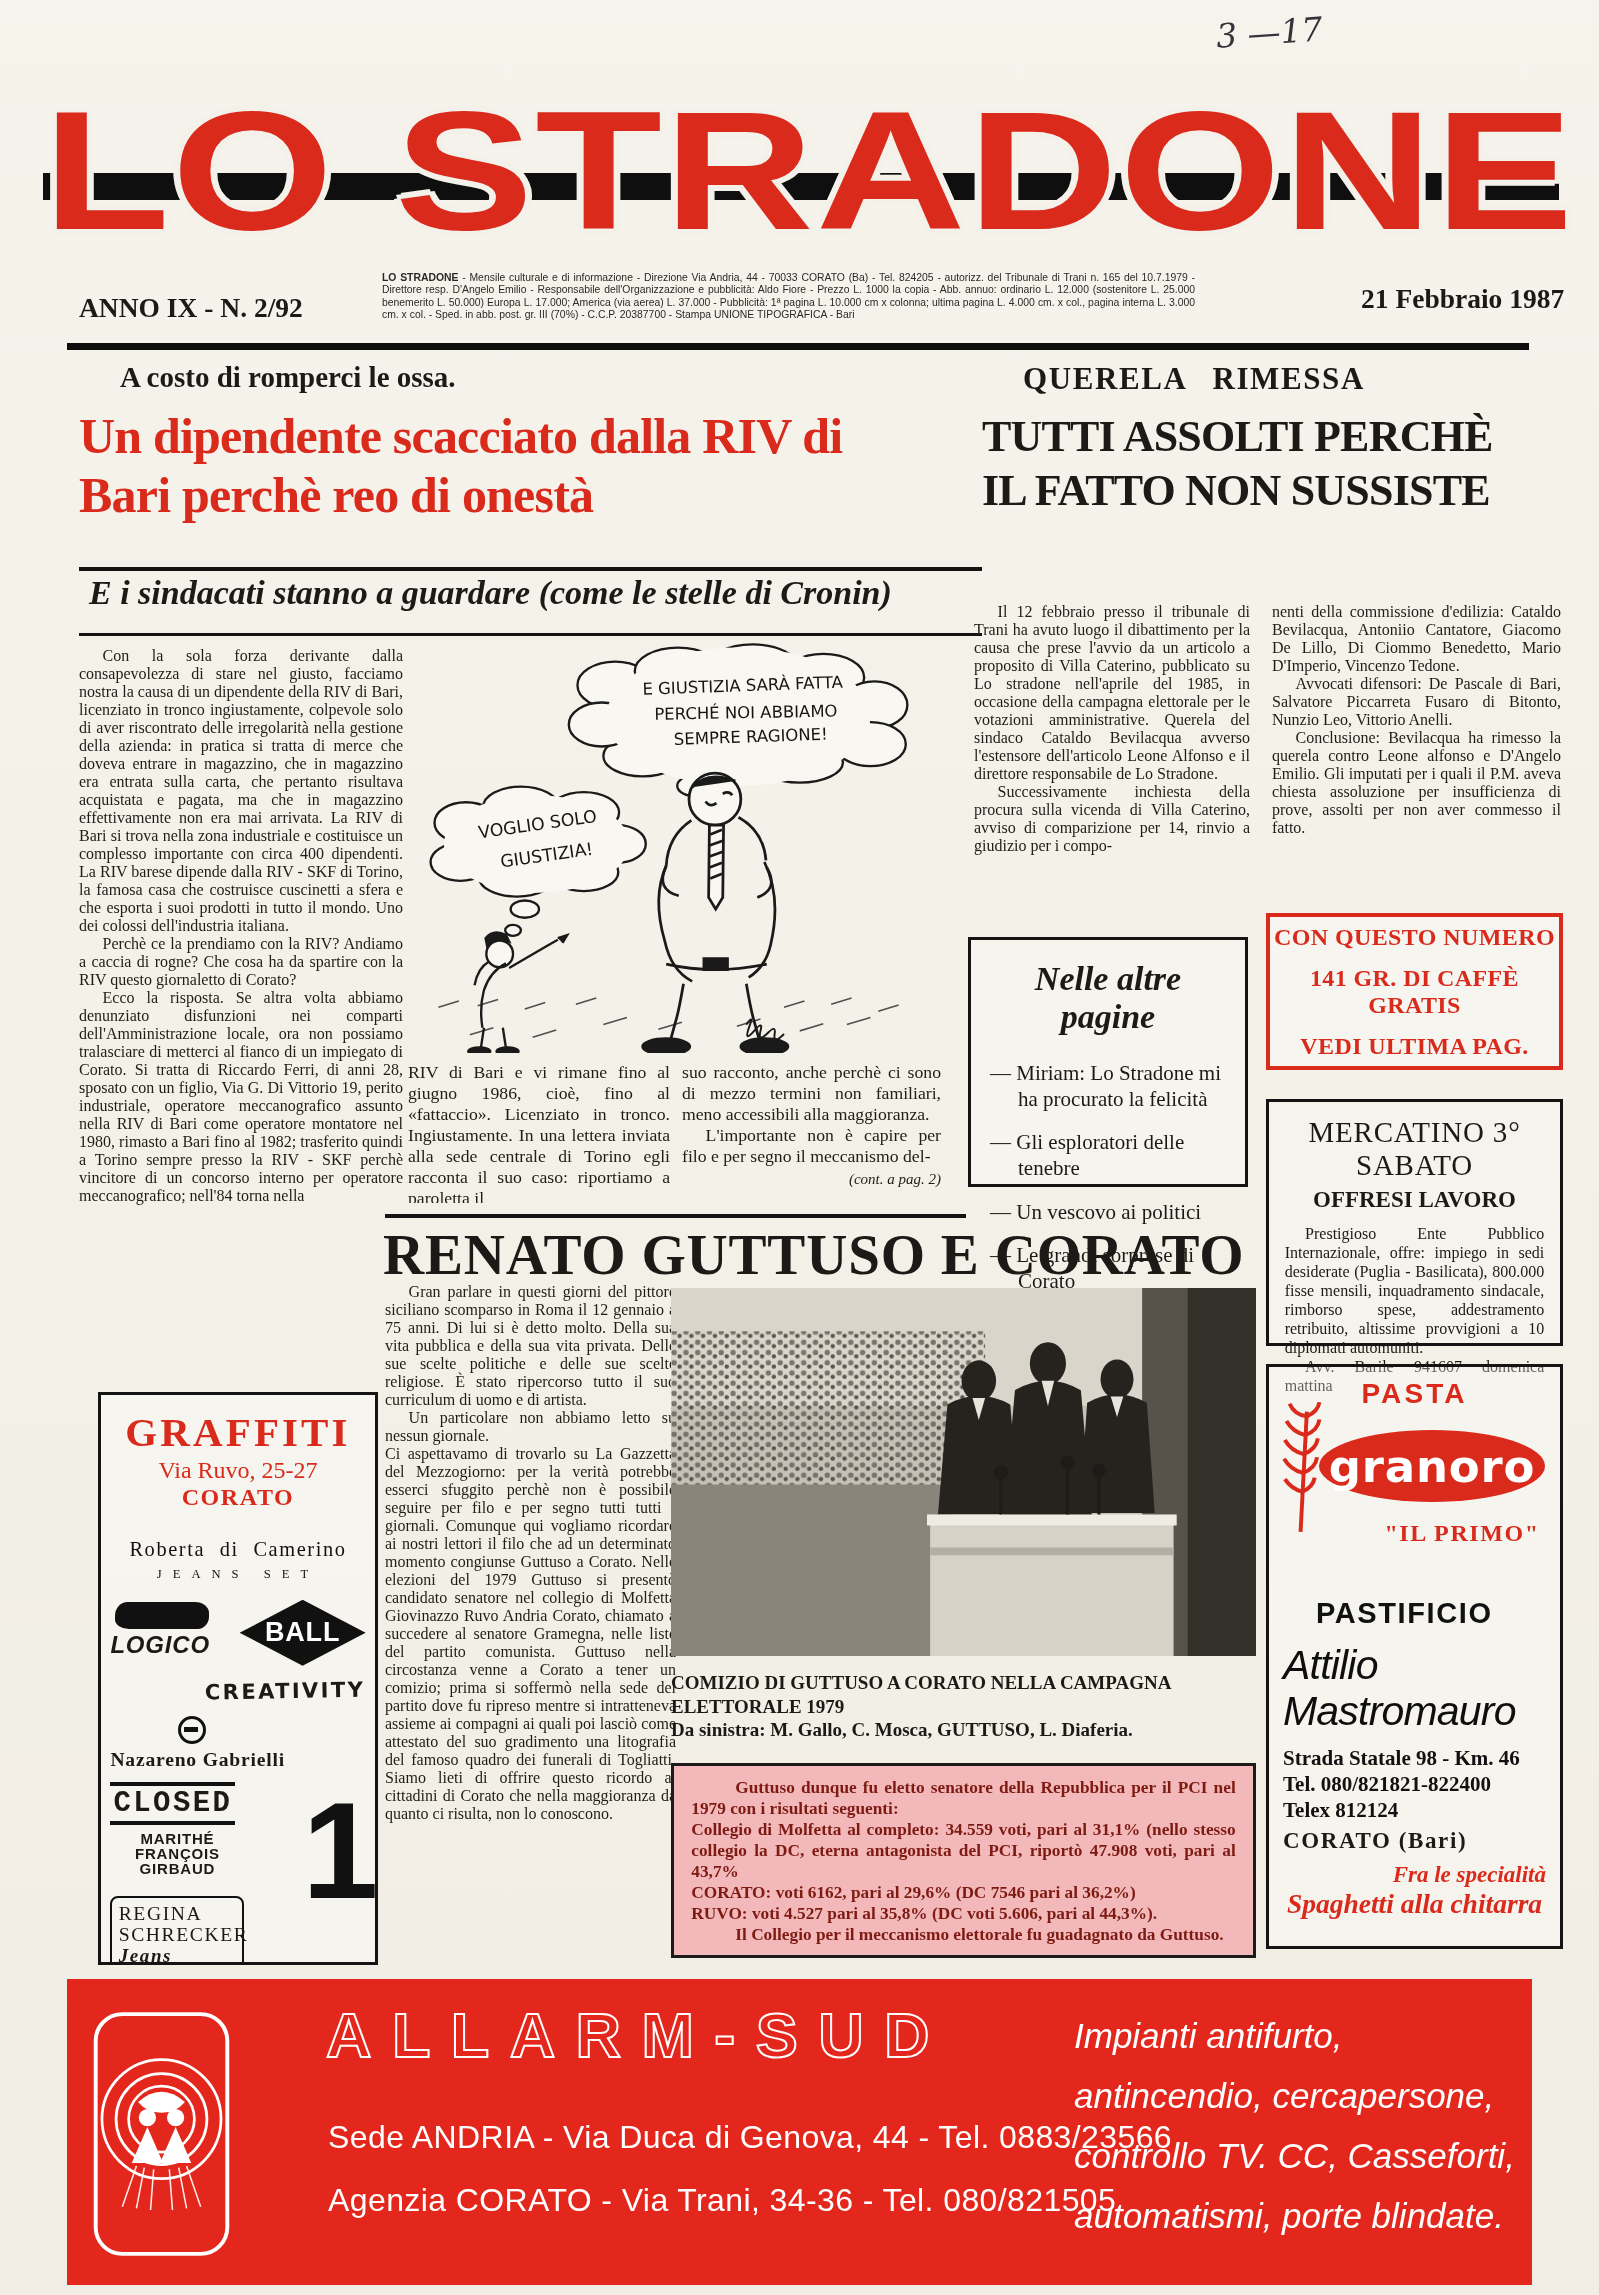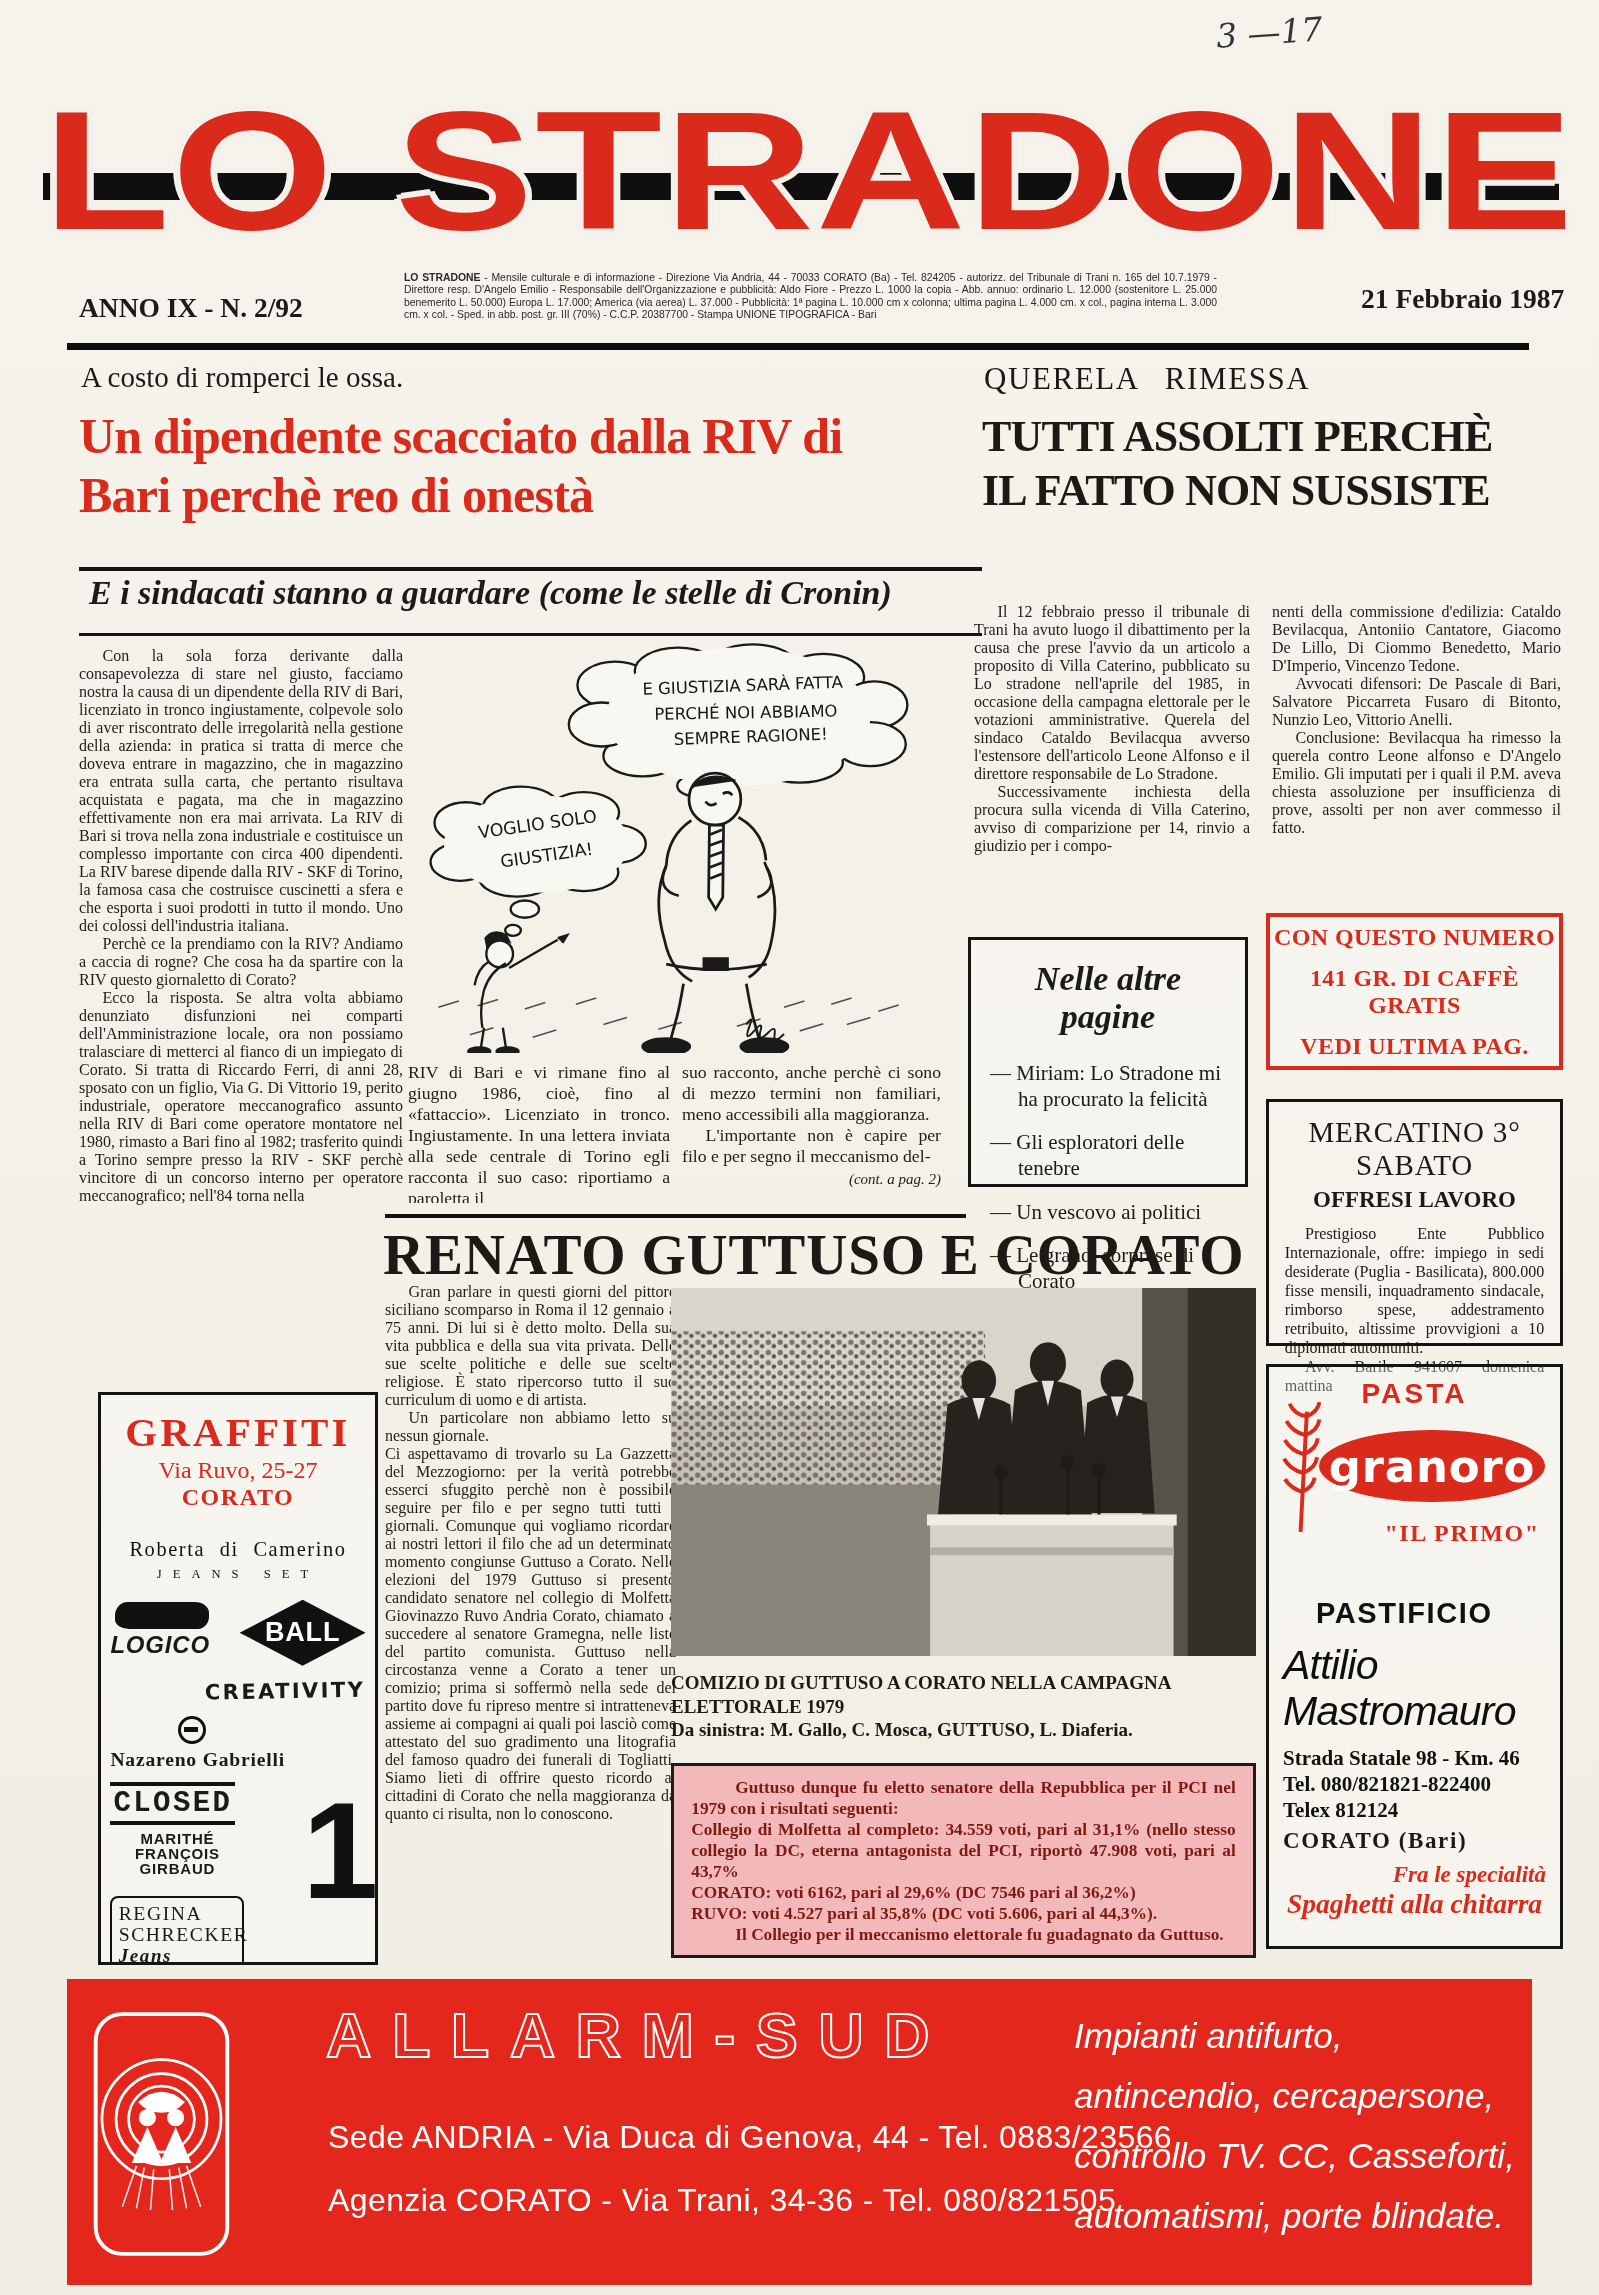--- a/index.html
+++ b/index.html
@@ -15,28 +15,28 @@
   .page{position:relative;width:1600px;height:2295px;background:linear-gradient(180deg,#f6f3ec 0%,#f3f0e8 60%,#f1ede4 100%);overflow:hidden;margin:0 auto;color:var(--ink);}
 
   
   .handwriting{position:absolute;left:1216px;top:12.6px;font-family:"DejaVu Serif",serif;font-style:italic;font-size:33px;color:#33343a;transform:rotate(-4deg);}
   .masthead{position:absolute;left:43px;top:101px;width:1516px;height:163px;}
   .masthead-stripe{position:absolute;left:0;top:72px;width:100%;height:27px;background:#0f0f0f;}
   .masthead-title{position:absolute;left:0;top:-27px;white-space:nowrap;font-family:"Liberation Sans",sans-serif;font-weight:900;font-size:166px;letter-spacing:1.6px;color:var(--red);transform:scaleX(1.25) scaleY(1.02);transform-origin:left top;
     text-shadow:-5.5px 0 0 var(--paper),5.5px 0 0 var(--paper),0 -5.5px 0 var(--paper),0 5.5px 0 var(--paper),-3.9px -3.9px 0 var(--paper),3.9px -3.9px 0 var(--paper),-3.9px 3.9px 0 var(--paper),3.9px 3.9px 0 var(--paper);}
   .issue{position:absolute;left:79px;top:292px;font-size:27.5px;font-weight:bold;}
   .pubdate{position:absolute;left:1361px;top:283px;font-size:27.5px;font-weight:bold;}
-  .imprint{position:absolute;left:404px;top:272px;width:813px;font-family:"Liberation Sans",sans-serif;font-size:10.4px;line-height:12.4px;color:#2b2925;text-align:justify;}
+  .imprint{position:absolute;left:382px;top:272px;width:813px;font-family:"Liberation Sans",sans-serif;font-size:10.4px;line-height:12.4px;color:#2b2925;text-align:justify;}
   .rule-thick{position:absolute;left:67px;top:343px;width:1462px;height:7px;background:#0d0d0d;}
 
   
   .hr{position:absolute;background:#141414;}
 
   
-  .kicker{position:absolute;font-weight:normal;font-size:29px;}
+  .kicker{position:absolute;font-weight:bold;font-size:29px;margin-left:39px;}
   .lead-kicker{left:81px;top:361px;}
   .lead-headline{position:absolute;left:79px;top:407px;width:911px;color:var(--red);font-weight:bold;font-size:50px;line-height:1.17;letter-spacing:-0.8px;}
   .lead-subhead{position:absolute;left:89px;top:574px;width:895px;font-style:italic;font-weight:bold;font-size:34px;}
   .body-text{font-size:16px;line-height:18px;text-align:justify;color:#201d18;}
   .body-text p{text-indent:23.6px;}
   .body-text p.noindent{text-indent:0;}
   .col1{position:absolute;left:79px;top:647px;width:324px;height:746px;overflow:hidden;}
   .col2{position:absolute;left:408px;top:1062px;width:262px;height:141px;overflow:hidden;font-size:17.7px;line-height:21px;}
   .col3{position:absolute;left:682px;top:1062px;width:259px;height:141px;overflow:hidden;font-size:17.7px;line-height:21px;}
   .cont-note{display:block;text-align:right;font-style:italic;font-size:15px;margin-top:1.6px;}

